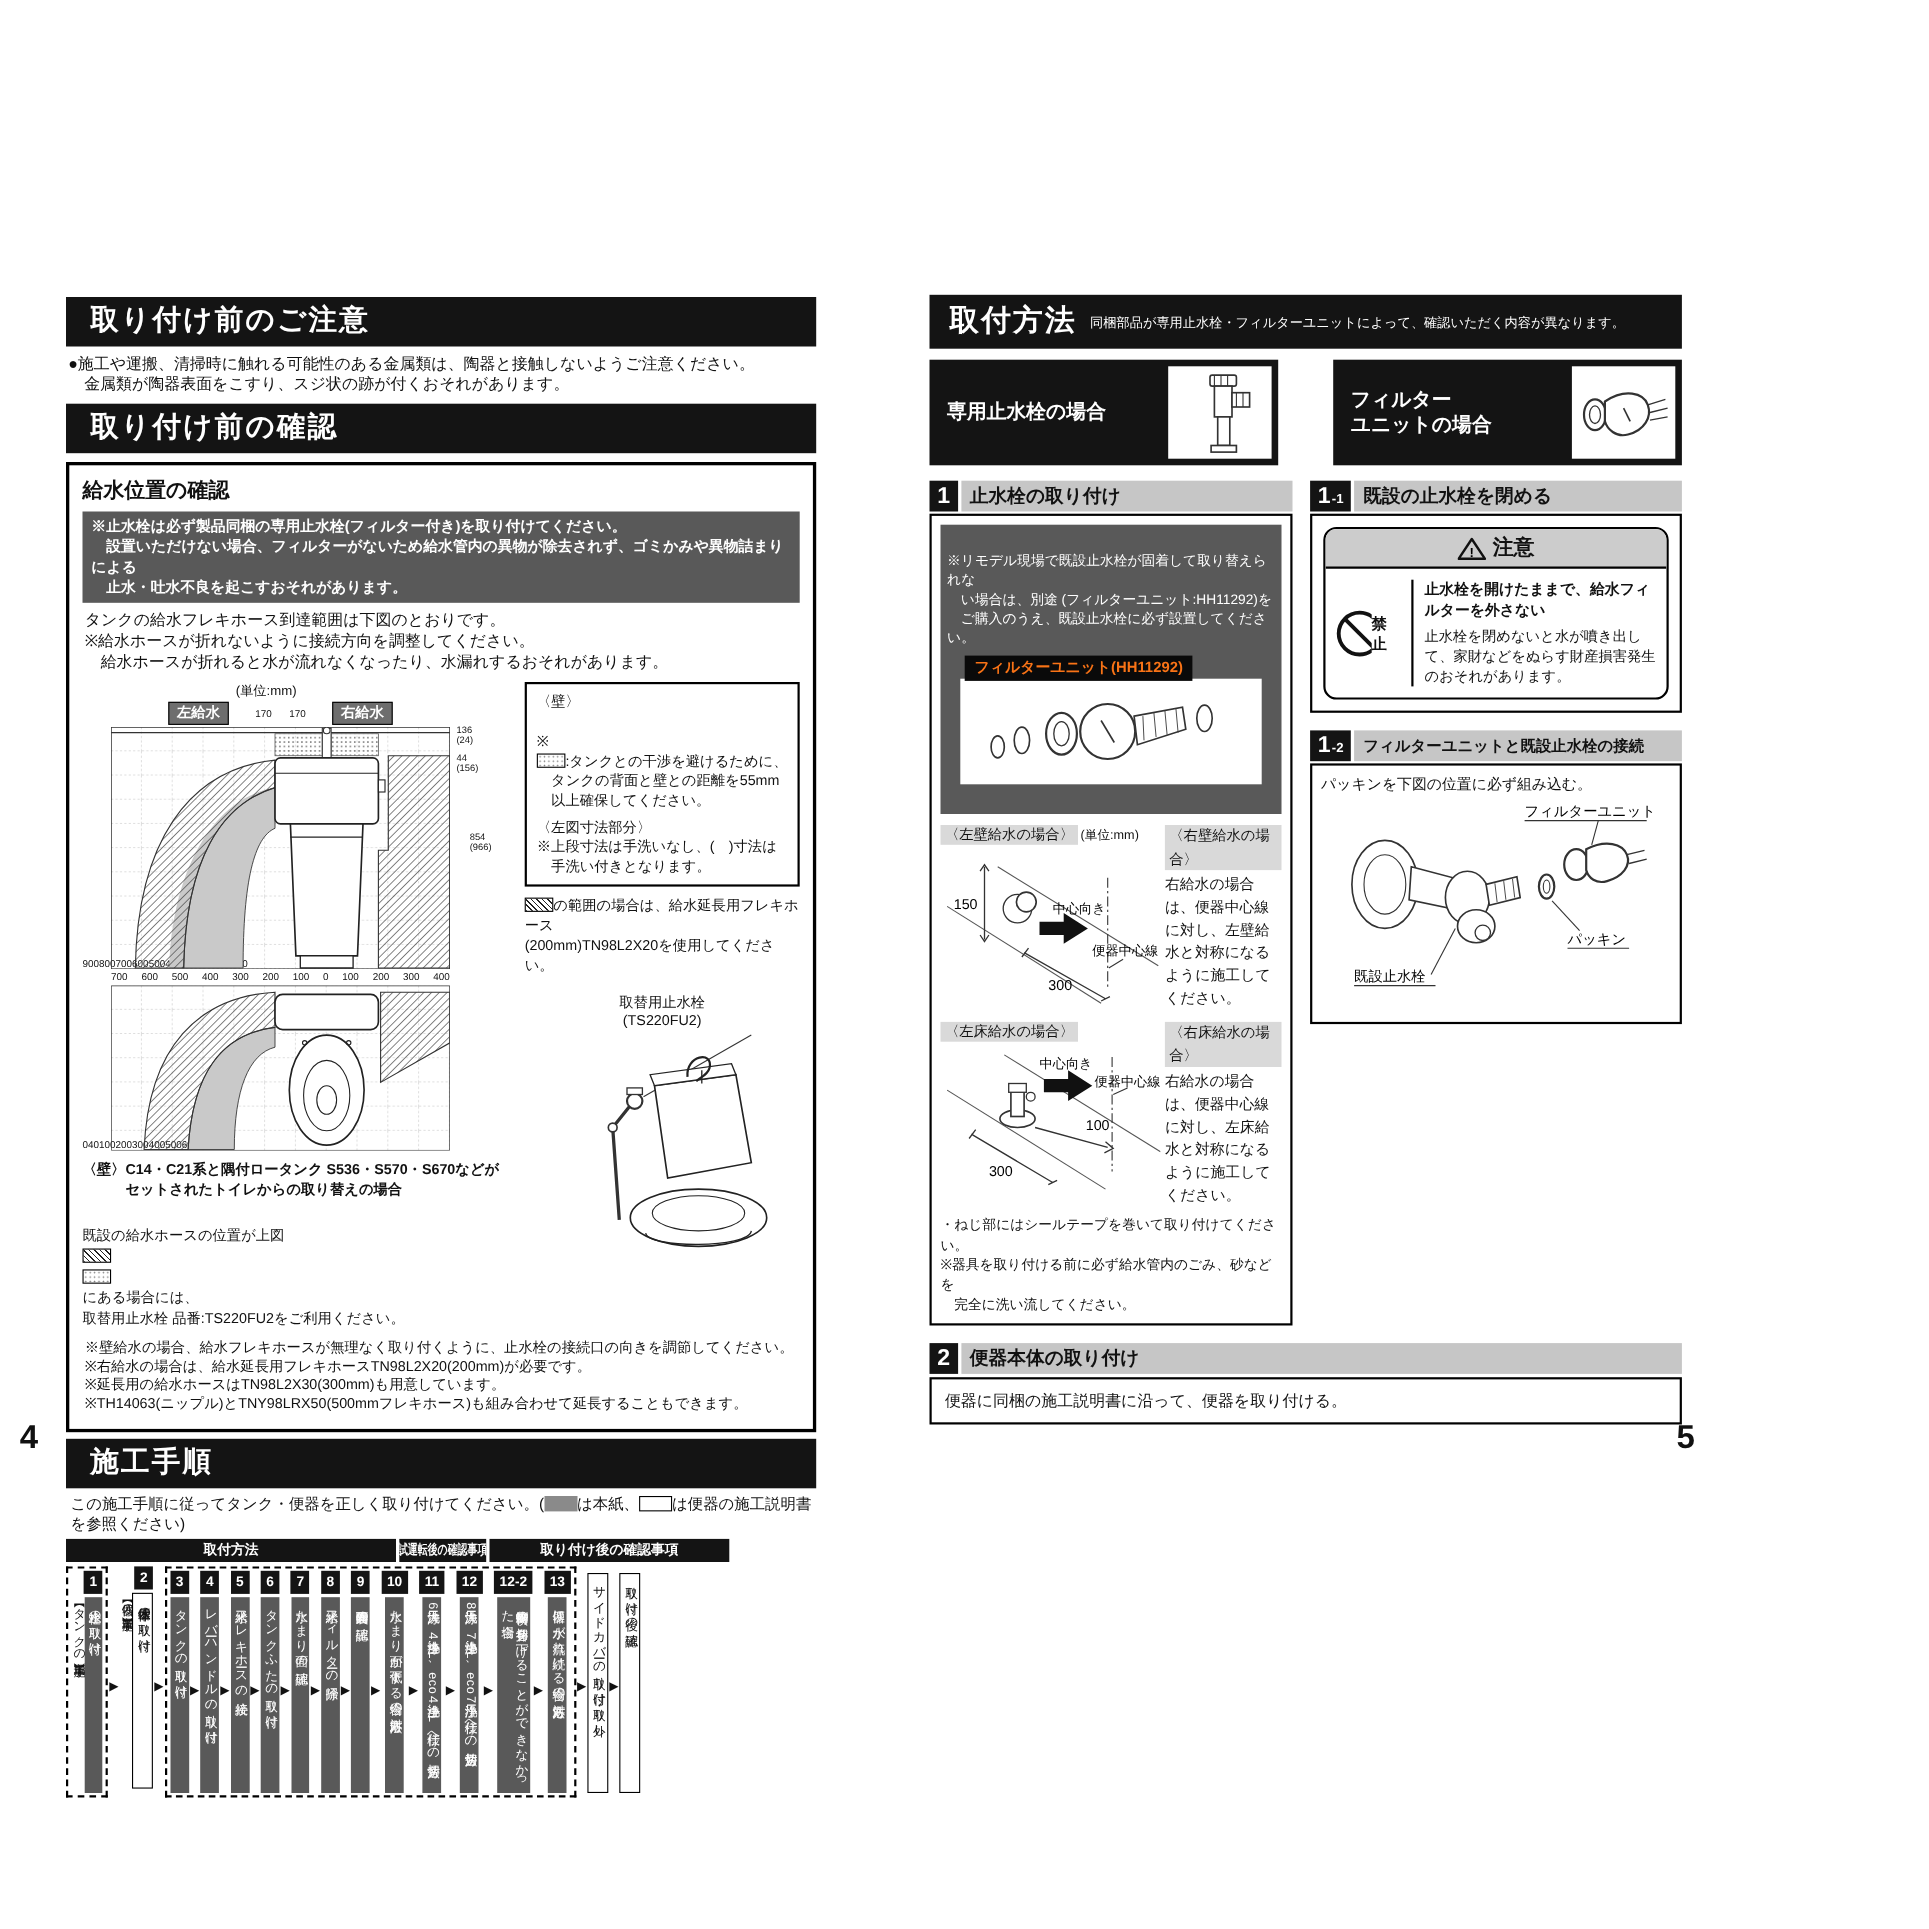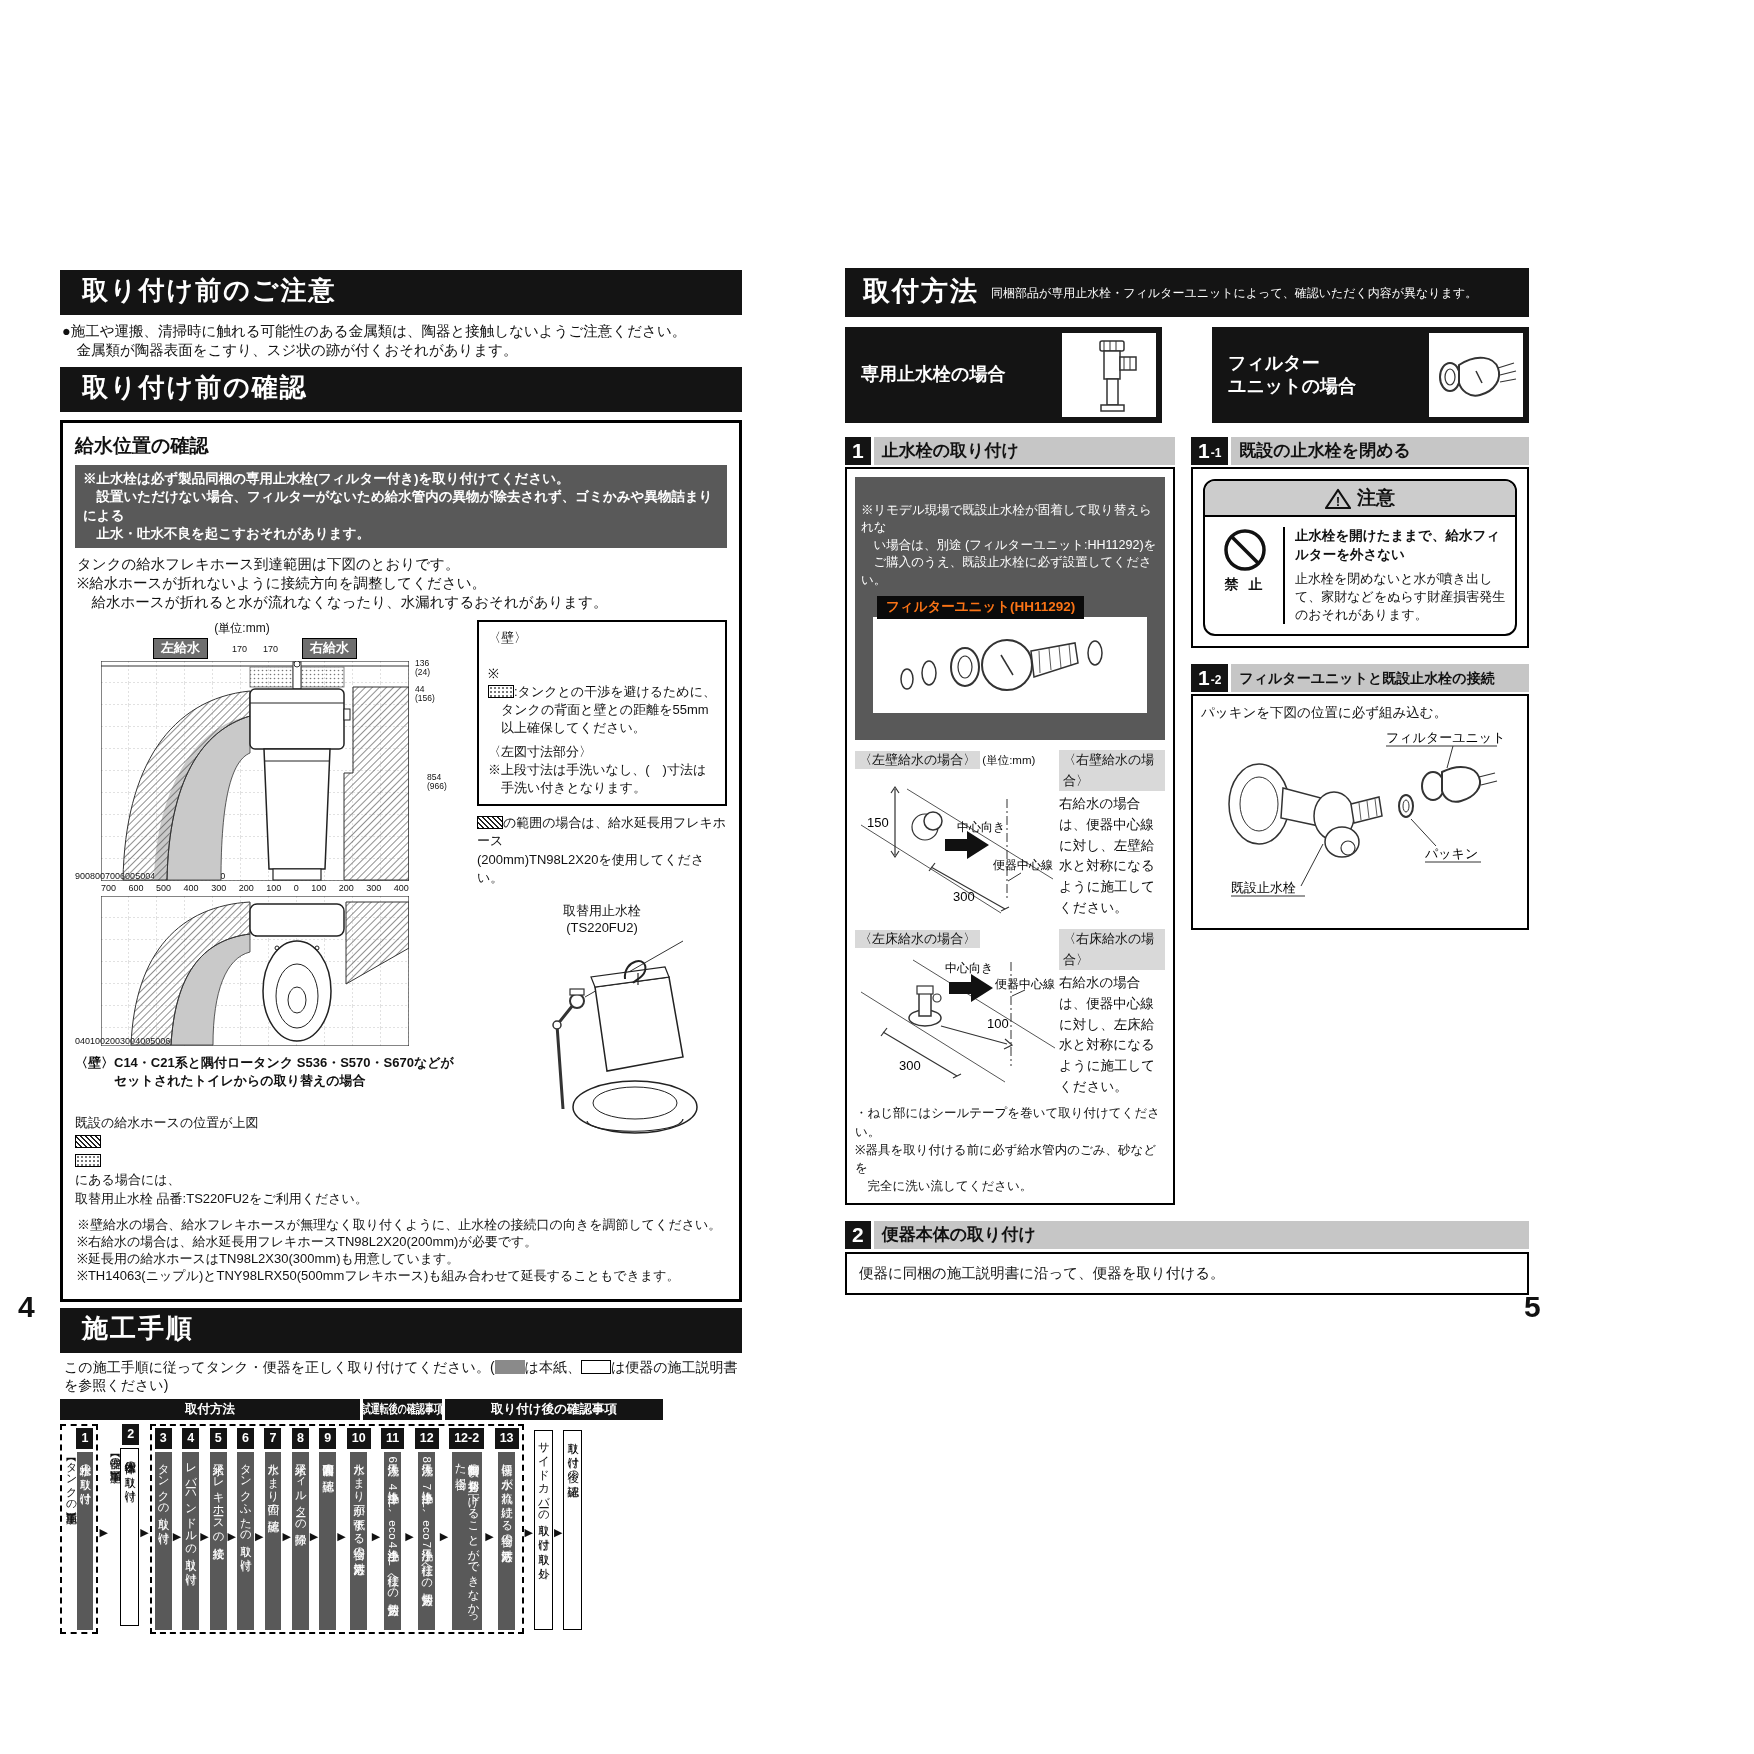--- a/index.html
+++ b/index.html
@@ -18,21 +18,21 @@
 .dleft{width:392px;position:relative;flex:none}
 .dright{flex:1;padding-left:10px}
 .unit{font-size:12px;text-align:center;width:334px}
 .suprow{margin-left:26px;width:308px;display:flex;justify-content:center;align-items:center;gap:24px;height:24px}
 .supbox{background:#6e6e6e;border:1px solid #000;color:#fff;font-size:13px;font-weight:bold;padding:0 7px;line-height:1.45}
 .supdim{font-size:9px;display:flex;gap:16px}
 .gridrow{display:flex;position:relative}
 .yticks{width:26px;display:flex;flex-direction:row;justify-content:space-between;align-items:flex-end;font-size:9px;padding-right:3px}
 .xticks{margin-left:26px;width:308px;display:flex;justify-content:space-between;font-size:9px;margin:2px 0 3px 26px}
 .rd{position:absolute;font-size:8.5px;line-height:1.15;white-space:pre-line}
-.rd1{left:340px;top:-2px}.rd2{left:340px;top:24px}.rd3{left:352px;top:112px}
+.rd1{left:340px;top:-2px}.rd2{left:340px;top:24px}.rd3{left:352px;top:96px}
 .rcase{font-size:13px;font-weight:bold;white-space:pre-line;margin-top:8px}
 .rnote{font-size:13px;margin-top:6px;line-height:1.45;white-space:pre-line}
 .sw{display:inline-block;vertical-align:-2px;border:1px solid #000;width:26px;height:13px;background-color:#fff}
 .sw.dots{background-image:radial-gradient(circle,#777 25%,rgba(0,0,0,0) 30%);background-size:4px 4px}
 .sw.hatch{background-image:repeating-linear-gradient(45deg,#222 0,#222 1px,rgba(0,0,0,0) 1px,rgba(0,0,0,0) 3.5px)}
 .sw.gray{background:#8a8a8a;border:none;width:30px;height:14px}
 .sw.white{width:30px;height:14px}
 .wallnote{border:2px solid #000;padding:7px 9px;font-size:13px;line-height:1.4}
 .wn-line{white-space:pre-line}
 .hatchnote{font-size:13px;margin-top:8px;line-height:1.4}
@@ -82,21 +82,21 @@
 .casediag{width:200px;flex:none}
 .casetitle{display:inline-block;background:#d9d9d9;font-size:13px;padding:0 4px}
 .caseunit{font-size:11.5px;margin-left:2px}
 .casetext{flex:1;font-size:13.5px;line-height:1.55;padding-left:4px}
 .casetext .casetitle{margin-bottom:3px}
 .lnotes{font-size:12.5px;line-height:1.45;white-space:pre-line;margin-top:6px}
 .cautionbox{border:2.5px solid #000;padding:10px;margin:2px 0 16px}
 .cinner{border:2px solid #000;border-radius:12px;overflow:hidden}
 .chead{background:#ccc;display:flex;align-items:center;justify-content:center;gap:6px;font-size:19px;font-weight:bold;padding:4px 0;border-bottom:2px solid #000}
 .cbody{display:flex;padding:10px 8px}
-.cleft{width:72px;flex:none;display:flex;flex-direction:column;align-items:center;justify-content:flex-start;border-right:2px solid #000;margin-right:10px;padding-right:6px}
+.cleft{width:72px;flex:none;display:flex;align-items:center;justify-content:flex-start;border-right:2px solid #000;margin-right:10px;padding-right:6px}
 .cforbid{font-size:14px;font-weight:bold;margin-top:3px;letter-spacing:3px}
 .cbold{font-size:13.5px;font-weight:bold;line-height:1.4}
 .ctext{font-size:13px;line-height:1.4;margin-top:5px}
 .packbox{border:2.5px solid #000;padding:8px;margin-top:2px}
 .packlead{font-size:13.5px;margin-bottom:4px}
 .step2{margin-top:16px}
 .s2box{border:2px solid #000;padding:10px 12px;font-size:14.5px;margin-top:3px}
 svg text{font-family:"Liberation Sans",sans-serif}
 </style>
 </head>

